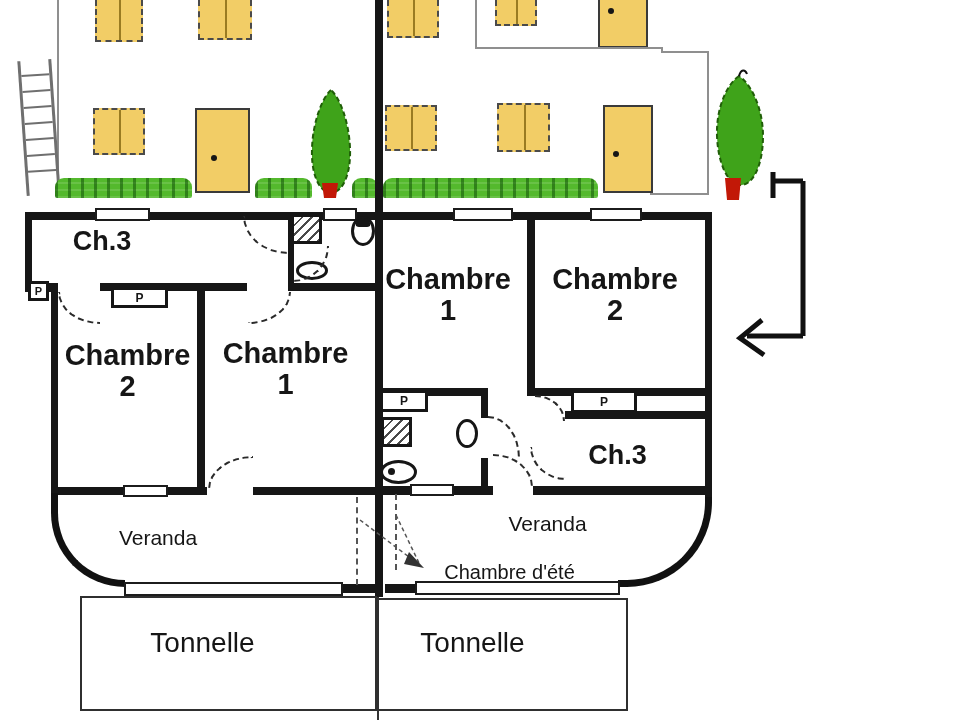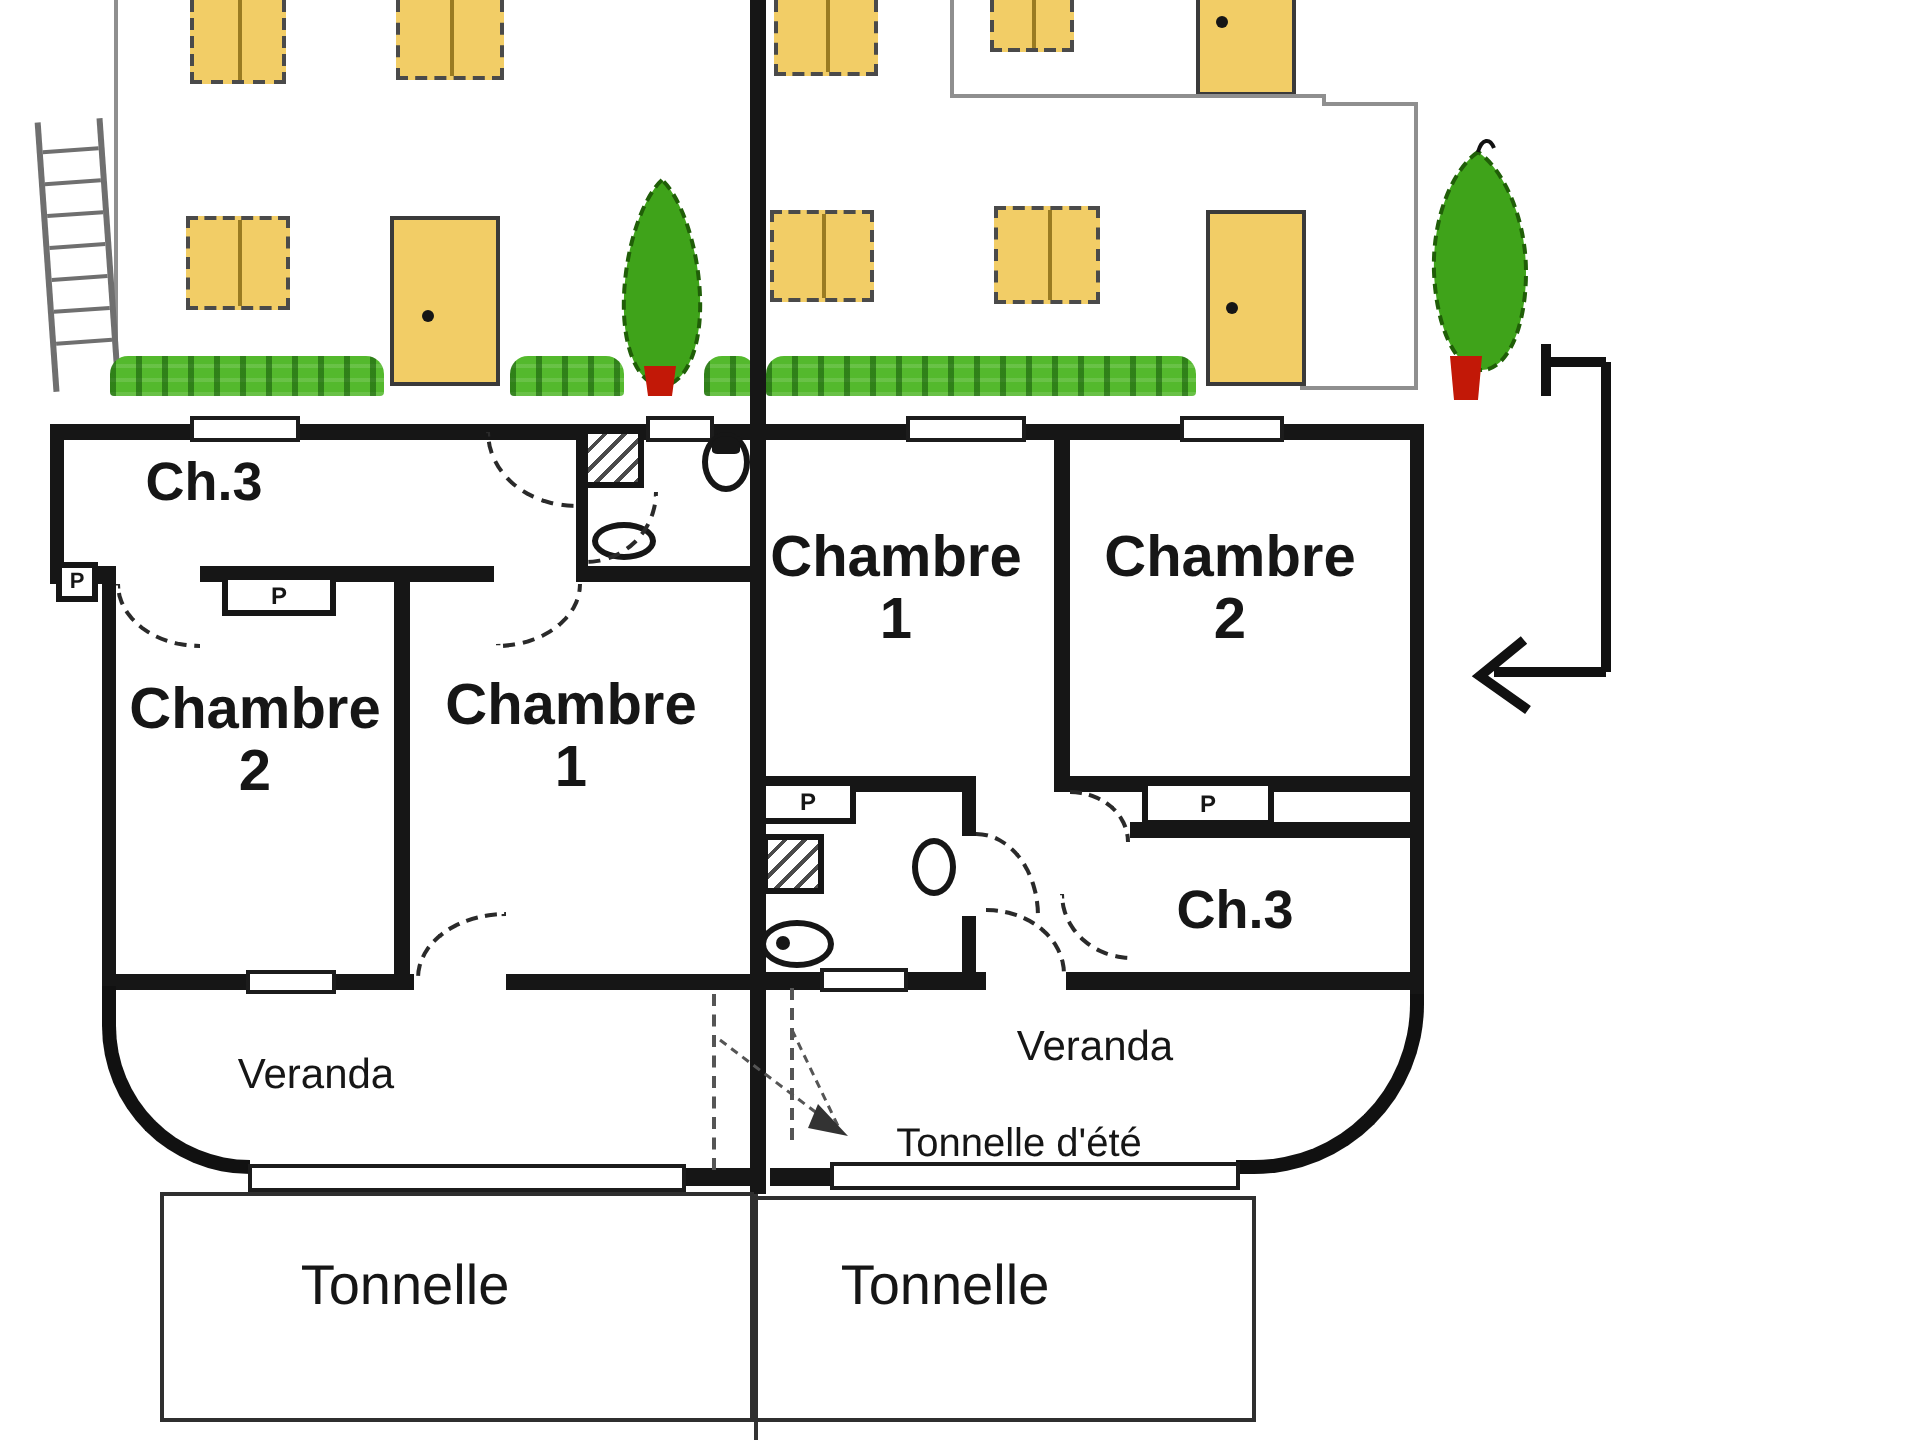--- a/index.html
+++ b/index.html
@@ -201,21 +201,21 @@
     <div class="curveL" style="left:51px;top:493px;width:74px;height:94px;"></div>
     <div class="curveR" style="left:618px;top:497px;width:94px;height:90px;"></div>
     <div class="wall" style="left:343px;top:584px;width:34px;height:9px;"></div>
     <div class="wall" style="left:385px;top:584px;width:30px;height:9px;"></div>
     <div class="pwin" style="left:124px;top:582px;width:219px;height:14px;"></div>
     <div class="pwin" style="left:415px;top:581px;width:205px;height:14px;"></div>
     <div class="dashv" style="left:356px;top:497px;height:88px;"></div>
     <div class="dashv" style="left:395px;top:494px;height:76px;"></div>
     <div class="lbl verandalbl" style="left:108px;top:526px;width:100px;"><span>Veranda</span></div>
     <div class="lbl verandalbl" style="left:495px;top:512px;width:105px;"><span>Veranda</span></div>
-    <div class="lbl cuisinelbl" style="left:437px;top:561px;width:145px;"><span>Tonnelle d'été</span></div>
+    <div class="lbl cuisinelbl" style="left:437px;top:561px;width:145px;"><span>Chambre d'été</span></div>
   </div>
 
   <div>
     <div class="tbox" style="left:80px;top:596px;width:297px;height:115px;"></div>
     <div class="tbox" style="left:377px;top:598px;width:251px;height:113px;"></div>
     <div class="lbl tonnellelbl" style="left:130px;top:626px;width:145px;"><span>Tonnelle</span></div>
     <div class="lbl tonnellelbl" style="left:400px;top:626px;width:145px;"><span>Tonnelle</span></div>
   </div>
 
   <svg class="overlay" width="960" height="720" viewBox="0 0 960 720">

